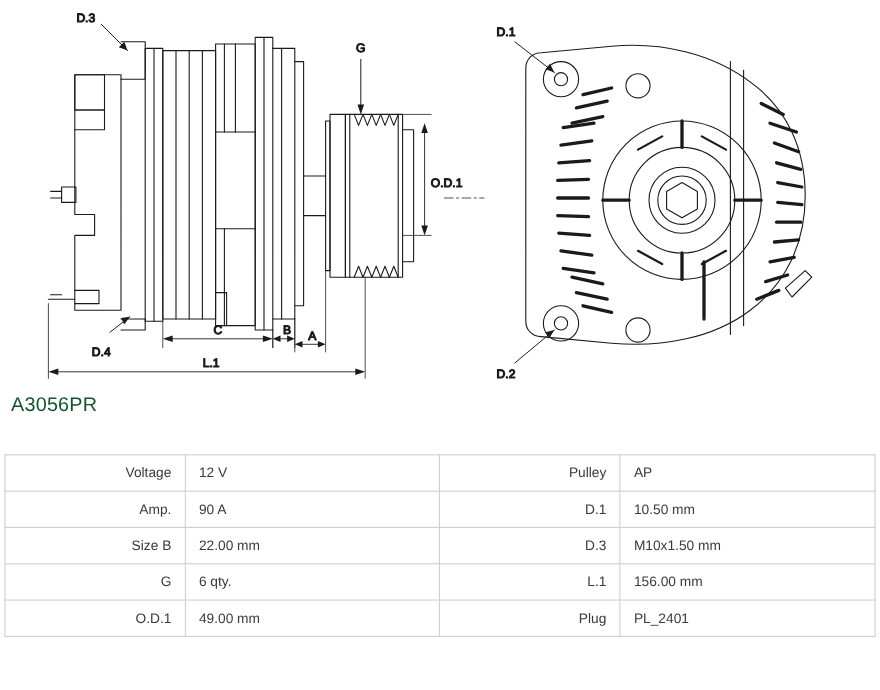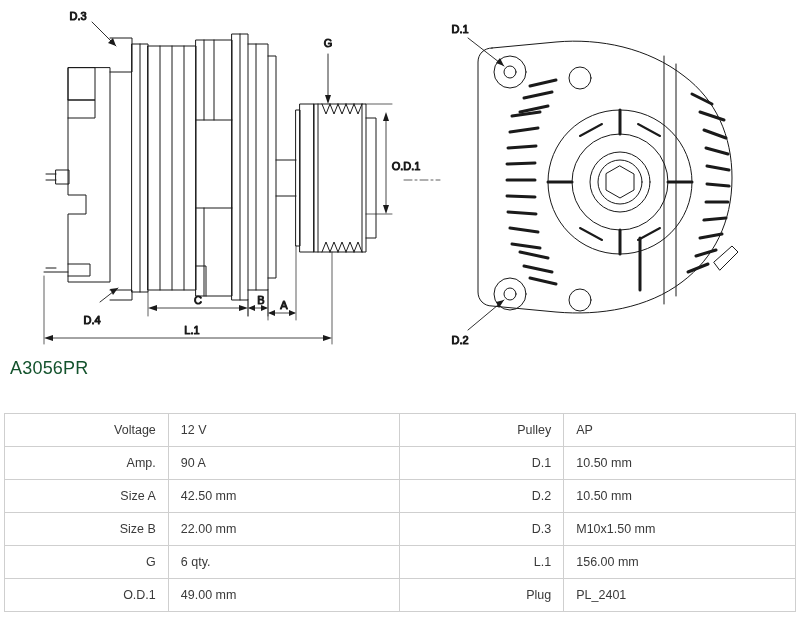--- a/index.html
+++ b/index.html
@@ -261,26 +261,20 @@
         <td class="label">Pulley</td>
         <td class="value">AP</td>
       </tr>
       <tr>
         <td class="label">Amp.</td>
         <td class="value">90 A</td>
         <td class="label">D.1</td>
         <td class="value">10.50 mm</td>
       </tr>
       <tr>
-        <td class="label">Size A</td>
-        <td class="value">42.50 mm</td>
-        <td class="label">D.2</td>
-        <td class="value">10.50 mm</td>
-      </tr>
-      <tr>
         <td class="label">Size B</td>
         <td class="value">22.00 mm</td>
         <td class="label">D.3</td>
         <td class="value">M10x1.50 mm</td>
       </tr>
       <tr>
         <td class="label">G</td>
         <td class="value">6 qty.</td>
         <td class="label">L.1</td>
         <td class="value">156.00 mm</td>

